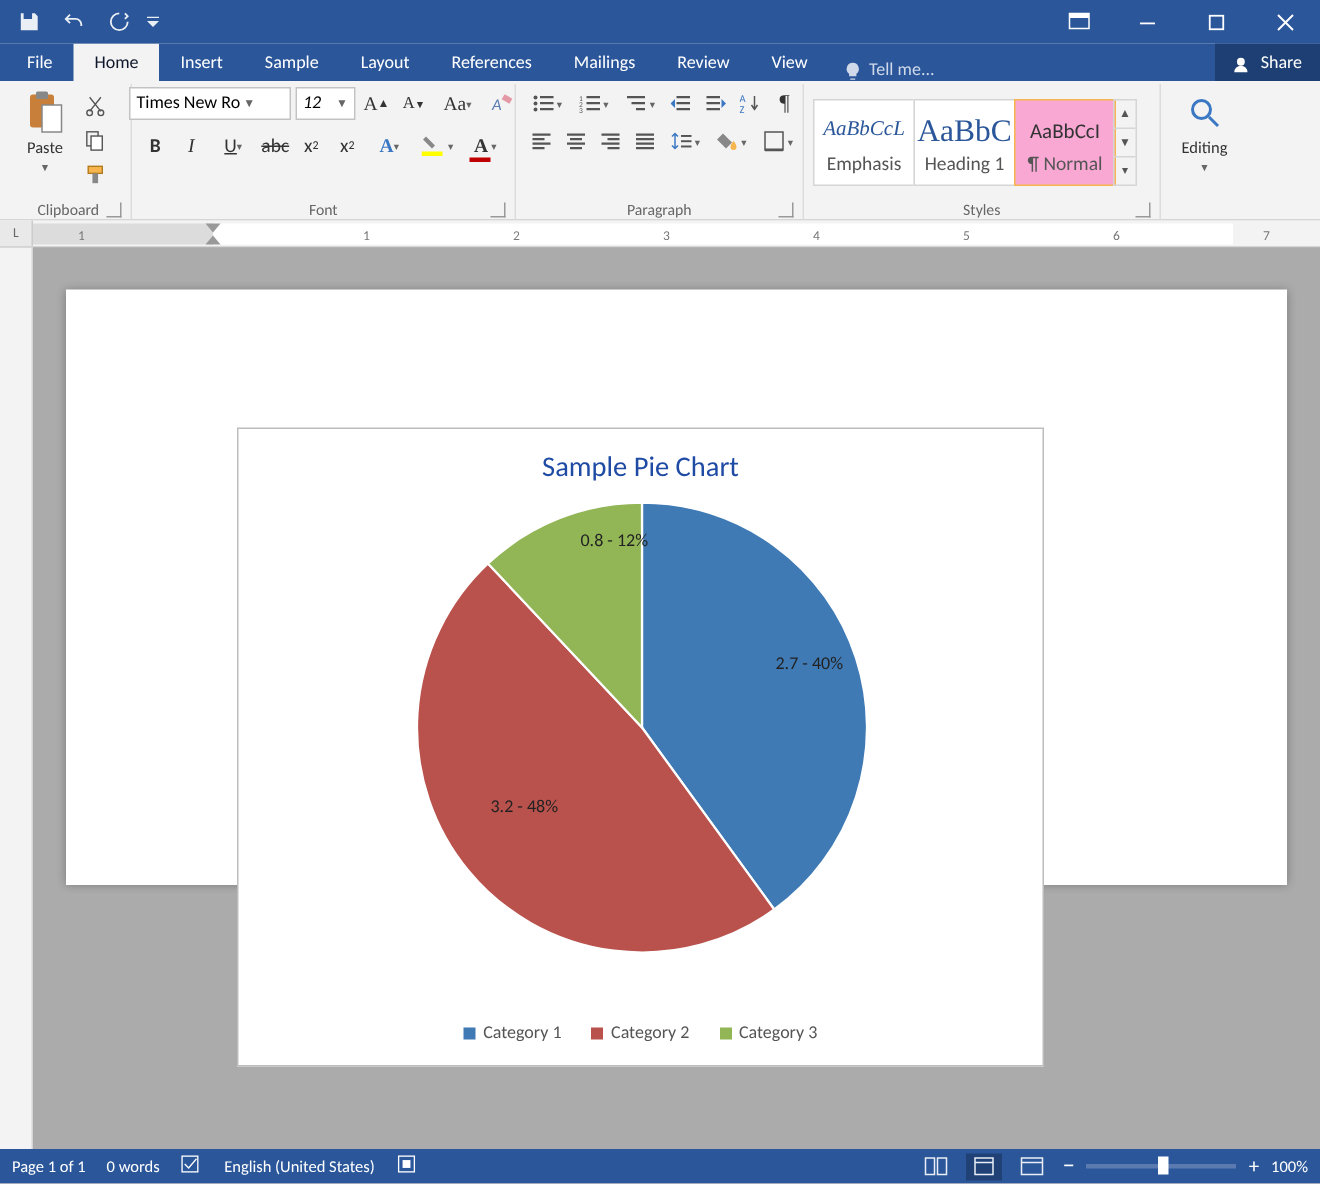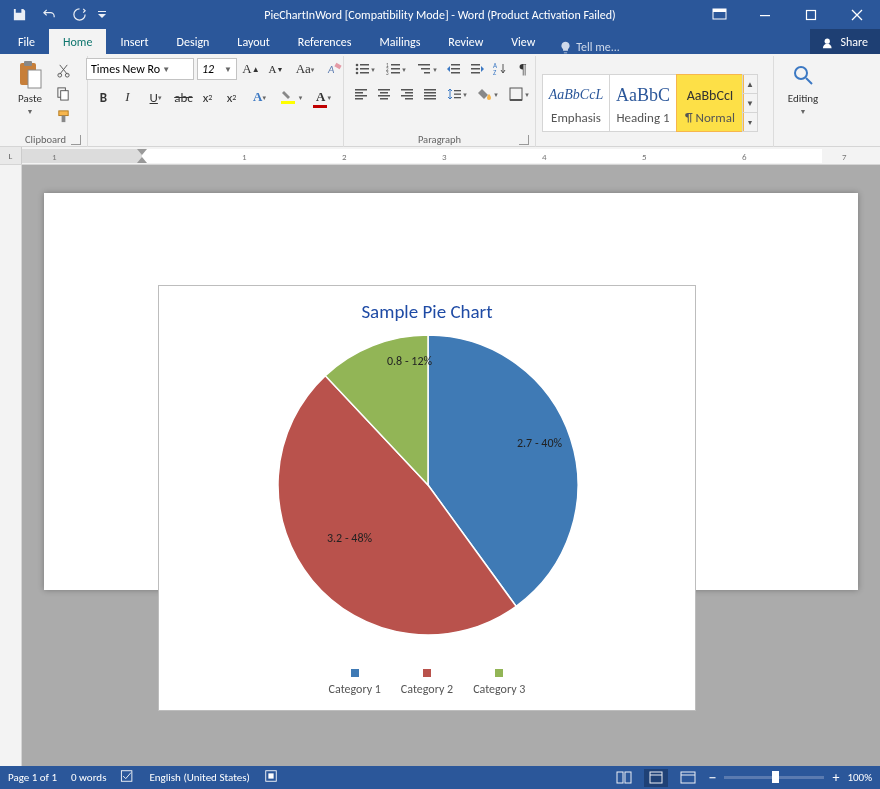--- a/index.html
+++ b/index.html
@@ -9,21 +9,21 @@
 .titlebar { height: 29px; background: #2b579a; color: #fff; display: flex; align-items: center; font-size: 12px; position: relative; }
 .titlebar .qat { display: flex; align-items: center; gap: 4px; padding-left: 6px; }
 .qat-btn { width: 26px; height: 24px; display: flex; align-items: center; justify-content: center; opacity: .9; }
 .titlebar .doc-title { position: absolute; left: 0; right: 0; text-align: center; pointer-events: none; font-size: 12px; }
 .titlebar .win-ctrls { margin-left: auto; display: flex; align-items: center; height: 100%; }
 .win-btn { width: 46px; height: 29px; display: flex; align-items: center; justify-content: center; }
 
 
 .tabs { height: 25px; background: #2b579a; display: flex; align-items: flex-end; padding-left: 4px; font-size: 12px; color: #fff; }
 .tab { padding: 0 14px; height: 25px; display: flex; align-items: center; }
-.tab.active { background: #f3f3f3; color: #0f766e; }
+.tab.active { background: #f3f3f3; color: #0f172a; }
 .tabs .tell-me { margin-left: 10px; display: flex; align-items: center; gap: 4px; color: #cfd9ea; font-size: 12px; }
 .tabs .share { margin-left: auto; padding: 0 12px; height: 25px; display: flex; align-items: center; gap: 4px; background: #1e3f73; }
 
 
 .ribbon { height: 93px; background: #f3f3f3; border-bottom: 1px solid #d5d5d5; display: flex; padding: 2px 4px 0 4px; }
 .group { border-right: 1px solid #dcdcdc; padding: 2px 6px 0 6px; display: flex; flex-direction: column; justify-content: space-between; height: 91px; }
 .group-label { text-align: center; font-size: 10.5px; color: #666; height: 16px; display: flex; align-items: center; justify-content: center; position: relative; }
 .group-label .dialog-launcher { position: absolute; right: 0; bottom: 2px; width: 10px; height: 10px; border: 1px solid #999; border-top: none; border-left: none; }
 .group-body { flex: 1; display: flex; align-items: flex-start; gap: 3px; }
 
@@ -40,40 +40,40 @@
 .combo .dd { color: #666; font-size: 8px; margin-left: 2px; }
 .tbtn { width: 22px; height: 22px; display: flex; align-items: center; justify-content: center; font-size: 13px; color: #333; }
 .tbtn.wide { width: 30px; }
 
 .para-col { display: flex; flex-direction: column; gap: 3px; }
 .para-row { display: flex; align-items: center; gap: 1px; height: 22px; }
 
 .styles-body { display: flex; align-items: center; gap: 0; }
 .style-tile { width: 68px; height: 58px; border: 1px solid #d5d5d5; background: #fff; display: flex; flex-direction: column; align-items: center; justify-content: center; font-size: 10px; color: #333; margin-right: -1px; }
 .style-tile .preview { font-family: "Times New Roman", serif; font-size: 14px; color: #2b579a; height: 30px; display: flex; align-items: center; }
-.style-tile.normal { border-color: #f7b64d; background: #fde047; }
+.style-tile.normal { border-color: #f7b64d; background: #f9a8d4; }
 .style-tile.normal .preview { color: #333; font-family: "Calibri", sans-serif; }
 .style-tile .name { font-size: 13px; color: #555; }
 .style-scroll { width: 16px; height: 58px; border: 1px solid #d5d5d5; display: flex; flex-direction: column; margin-left: -1px; }
 .style-scroll div { flex: 1; display: flex; align-items: center; justify-content: center; font-size: 8px; color: #555; border-bottom: 1px solid #d5d5d5; }
 .style-scroll div:last-child { border-bottom: none; }
 
 
 .ruler-h { height: 18px; background: #f3f3f3; display: flex; align-items: center; font-size: 9px; color: #666; position: relative; border-bottom: 1px solid #d5d5d5; }
 .workspace { position: absolute; top: 165px; left: 0; right: 0; bottom: 23px; background: #999; display: flex; }
 .ruler-v { width: 22px; background: #f3f3f3; border-right: 1px solid #d5d5d5; }
 .doc-scroll { flex: 1; background: #ababab; display: flex; justify-content: center; padding-top: 28px; overflow: hidden; }
 .page { width: 814px; height: 397px; background: #fff; box-shadow: 0 0 6px rgba(0,0,0,0.3); position: relative; }
 
 .chart-frame { position: absolute; left: 114px; top: 92px; width: 538px; height: 426px; border: 1px solid #bdbdbd; background: #fff; }
 .chart-title { text-align: center; font-family: "Calibri", sans-serif; font-size: 19px; color: #1f4ba5; padding-top: 14px; font-weight: 500; }
 .pie-wrap { position: absolute; left: 114px; top: 44px; width: 310px; height: 310px; }
 .pie-label { position: absolute; font-size: 12px; color: #222; font-family: Calibri, sans-serif; }
 .legend { position: absolute; bottom: 14px; left: 0; right: 0; display: flex; justify-content: center; gap: 20px; font-size: 12px; color: #555; font-family: Calibri, sans-serif; }
-.legend-item { display: flex; align-items: center; gap: 5px; flex-direction: column; }
+.legend-item { display: flex; align-items: center; gap: 5px; }
 .legend-sw { width: 8px; height: 8px; }
 
 
 .statusbar { position: absolute; left: 0; right: 0; bottom: 0; height: 23px; background: #2b579a; color: #fff; display: flex; align-items: center; font-size: 11px; padding: 0 8px; gap: 14px; }
 .statusbar .right { margin-left: auto; display: flex; align-items: center; gap: 8px; }
 .view-btn { width: 24px; height: 18px; display: flex; align-items: center; justify-content: center; opacity: .9; }
 .zoom-slider { width: 100px; height: 3px; background: #5b7bb0; position: relative; }
 .zoom-slider .thumb { width: 7px; height: 12px; background: #fff; position: absolute; left: 48px; top: -5px; }
 
 svg { pointer-events: none; }
@@ -97,21 +97,20 @@
       <svg width="15" height="15" viewBox="0 0 16 16">
           <path fill="none" stroke="#fff" stroke-width="1.3" d="M8 2a6 6 0 1 0 6 6M12 2l2 2-2 2"></path>
         </svg>
     </div>
     <div class="qat-btn" style="width:12px">
       <svg width="8" height="8" viewBox="0 0 8 8">
           <path fill="#fff" d="M0 0h8v1H0zM0 3l4 4 4-4z"></path>
         </svg>
     </div>
   </div>
-  <div class="doc-title">PieChartInWord [Compatibility Mode] - Word (Product Activation Failed)</div>
   <div class="win-ctrls">
     <div class="win-btn">
       <svg width="15" height="13" viewBox="0 0 15 13">
           <rect x="1" y="1" width="13" height="10" fill="none" stroke="#fff"></rect>
           <rect x="1" y="1" width="13" height="3" fill="#fff"></rect>
         </svg>
     </div>
     <div class="win-btn">
       <svg width="12" height="12">
           <rect x="1" y="6" width="10" height="1.2" fill="#fff"></rect>
@@ -127,21 +126,21 @@
           <path stroke="#fff" stroke-width="1.3" d="M1 1l10 10M11 1L1 11"></path>
         </svg>
     </div>
   </div>
 </div>
 
 <div class="tabs">
   <div class="tab">File</div>
   <div class="tab active">Home</div>
   <div class="tab">Insert</div>
-  <div class="tab">Design</div>
+  <div class="tab">Sample</div>
   <div class="tab">Layout</div>
   <div class="tab">References</div>
   <div class="tab">Mailings</div>
   <div class="tab">Review</div>
   <div class="tab">View</div>
   <div class="tell-me">
     <svg width="13" height="13" viewBox="0 0 16 16">
         <path fill="#cfd9ea" d="M8 1a5 5 0 0 0-3 9v2h6v-2A5 5 0 0 0 8 1zM6 14h4v1H6z"></path>
       </svg>
     <span>Tell me...</span>
@@ -248,20 +247,24 @@
             </svg>
             <span style="font-size:7px;color:#666">▾</span>
           </div>
         <div class="tbtn wide">
             <span style="font-family:serif;font-weight:bold">A</span>
             <span style="display:inline-block;width:14px;height:3px;background:#c00000;vertical-align:bottom;margin-left:-12px;margin-top:12px;position:relative;top:3px"></span>
             <span style="font-size:7px;color:#666">▾</span>
           </div>
       </div>
     </div>
+    <div class="group-label">
+        <span>Font</span>
+        <span class="dialog-launcher"></span>
+      </div>
   </div>
 
   <div class="group" style="width:192px">
     <div class="group-body para-col">
       <div class="para-row">
         <div class="tbtn wide">
             <svg width="16" height="14">
               <circle cx="2" cy="3" r="1.3" fill="#555"></circle>
               <rect x="5" y="2" width="9" height="1.5" fill="#555"></rect>
               <circle cx="2" cy="7" r="1.3" fill="#555"></circle>
@@ -379,33 +382,37 @@
       </div>
   </div>
 
   <div class="group" style="width:238px">
     <div class="group-body styles-body">
       <div class="style-tile">
         <div class="preview" style="font-style:italic">AaBbCcL</div>
         <div class="name">Emphasis</div>
       </div>
       <div class="style-tile">
-        <div class="preview" style="font-size:18px">AaBbC</div>
+        <div class="preview" style="font-size:21px">AaBbC</div>
         <div class="name">Heading 1</div>
       </div>
       <div class="style-tile normal">
         <div class="preview">AaBbCcI</div>
         <div class="name">¶ Normal</div>
       </div>
       <div class="style-scroll">
         <div>▲</div>
         <div>▼</div>
         <div>▾</div>
       </div>
     </div>
+    <div class="group-label">
+        <span>Styles</span>
+        <span class="dialog-launcher"></span>
+      </div>
   </div>
 
   <div class="group" style="width:58px;border-right:none">
     <div class="group-body" style="justify-content:center">
       <div class="big-btn" style="width:48px">
         <div class="ico">
             <svg width="22" height="22" viewBox="0 0 22 22">
               <circle cx="9" cy="9" r="6" fill="none" stroke="#3b78c3" stroke-width="2"></circle>
               <line x1="14" y1="14" x2="20" y2="20" stroke="#3b78c3" stroke-width="2"></line>
             </svg>

